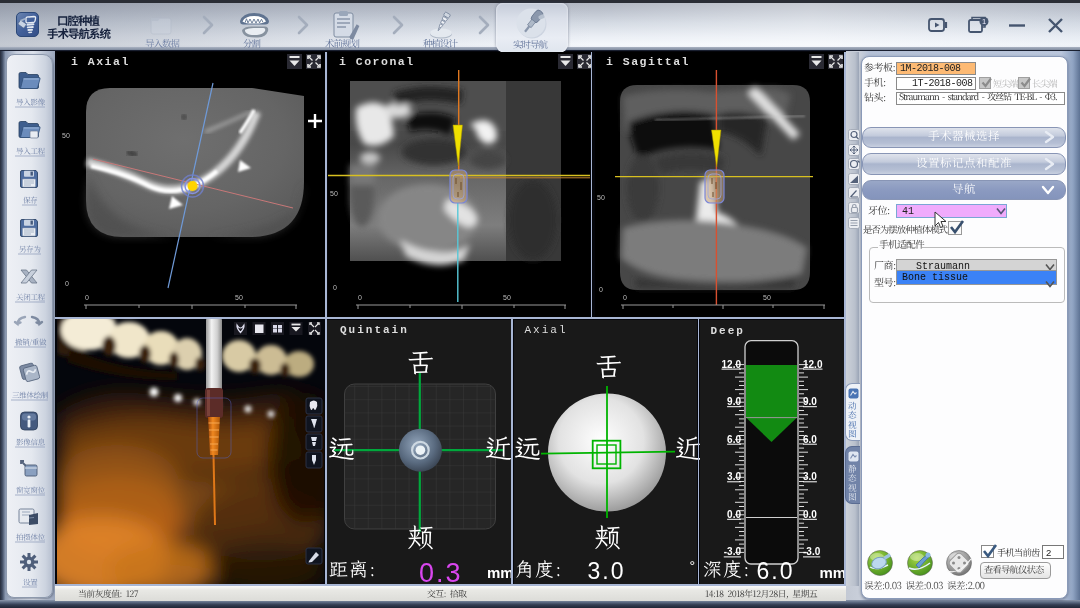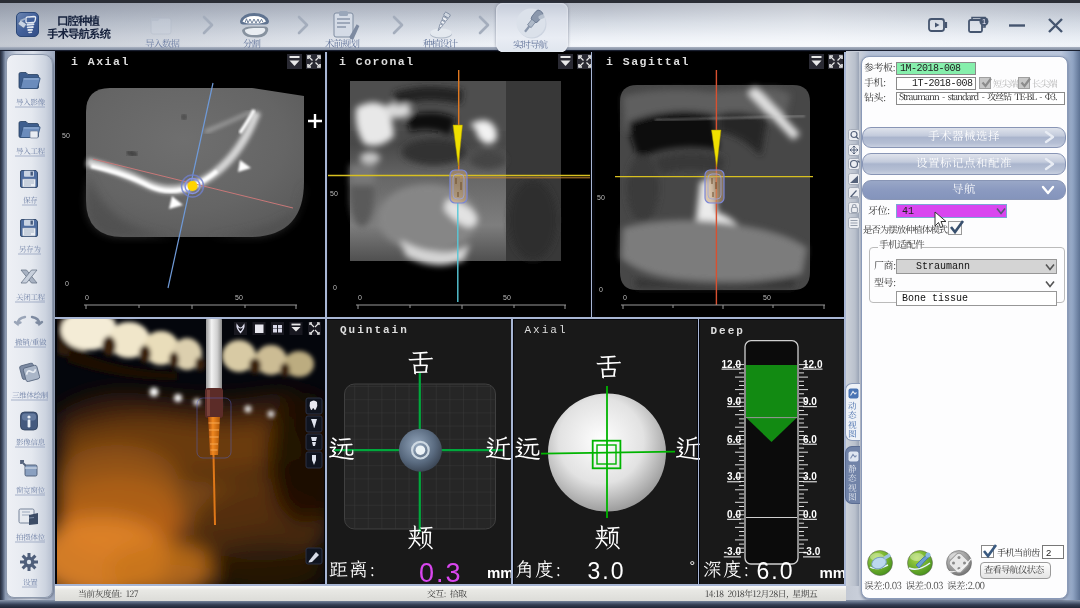--- a/index.html
+++ b/index.html
@@ -973,21 +973,21 @@
 <div class="abs" style="left:861px;top:56px;width:207px;height:543px;border-radius:8px;
 background:#fdfdfe;border:1.5px solid #8a9ab8;box-shadow:0 1px 3px rgba(50,60,85,.5)"></div>
 <svg style="position:absolute;left:864px;top:63px;overflow:visible;" width="32" height="12">
     <g fill="#333" transform="translate(0 8)">
       <use href="#q65" transform="translate(0.0 0)scale(0.1000)"></use>
       <use href="#q66" transform="translate(9.5 0)scale(0.1000)"></use>
       <use href="#q67" transform="translate(19.0 0)scale(0.1000)"></use>
       <use href="#q68" transform="translate(28.5 0)scale(0.1000)"></use>
     </g>
   </svg>
-<div class="abs" style="left:896px;top:61.5px;width:80px;height:13.5px;background:#86efac;border:1px solid #8a8a8a;
+<div class="abs" style="left:896px;top:61.5px;width:80px;height:13.5px;background:#fdba74;border:1px solid #8a8a8a;
 font-family:'Liberation Mono',monospace;font-size:10px;color:#222;line-height:12px;padding-left:3px;letter-spacing:-0.5px">1M-2018-008</div>
 <svg style="position:absolute;left:864px;top:78px;overflow:visible;" width="23" height="12">
     <g fill="#333" transform="translate(0 8)">
       <use href="#q69" transform="translate(0.0 0)scale(0.1000)"></use>
       <use href="#q70" transform="translate(9.5 0)scale(0.1000)"></use>
       <use href="#q68" transform="translate(19.0 0)scale(0.1000)"></use>
     </g>
   </svg>
 <div class="abs" style="left:896px;top:76.5px;width:80px;height:13.5px;background:#fff;border:1px solid #8a8a8a;
 font-family:'Liberation Mono',monospace;font-size:10px;color:#222;line-height:12px;padding-left:15px;letter-spacing:-0.5px">1T-2018-008</div>
@@ -1099,21 +1099,21 @@
 <svg class="abs" style="left:1040px;top:183px" width="16" height="14">
     <path d="M3 4 L8 10 L13 4" fill="none" stroke="#fff" stroke-width="2.4" stroke-linecap="round" stroke-linejoin="round"></path>
   </svg>
 <svg style="position:absolute;left:868px;top:206px;overflow:visible;" width="23" height="12">
     <g fill="#333" transform="translate(0 8)">
       <use href="#q106" transform="translate(0.0 0)scale(0.1000)"></use>
       <use href="#q51" transform="translate(9.5 0)scale(0.1000)"></use>
       <use href="#q68" transform="translate(19.0 0)scale(0.1000)"></use>
     </g>
   </svg>
-<div class="abs" style="left:896px;top:203.5px;width:111px;height:14.5px;background:#d946ef;border:1px solid #7aa6d4;
+<div class="abs" style="left:896px;top:203.5px;width:111px;height:14.5px;background:#f0abfc;border:1px solid #7aa6d4;
 font-family:'Liberation Mono',monospace;font-size:10px;color:#222;line-height:13px;padding-left:5px">41</div>
 <svg class="abs" style="left:995px;top:205px" width="12" height="12">
     <path d="M2 3.5 L6 8.5 L10 3.5" fill="none" stroke="#557" stroke-width="1.6"></path>
   </svg>
 <svg class="abs" style="left:933px;top:211px" width="14" height="20" viewBox="0 0 14 20">
 <path d="M2 1 L2 15 L5.5 11.5 L7.5 16.5 L10 15.5 L8 10.5 L13 10.5 Z" fill="#fff" stroke="#333" stroke-width="1"></path>
   </svg>
 <svg style="position:absolute;left:863px;top:224.5px;overflow:visible;" width="85" height="11">
     <g fill="#333" transform="translate(0 8)">
       <use href="#q107" transform="translate(0.0 0)scale(0.0940)"></use>
@@ -1155,21 +1155,21 @@
 <svg class="abs" style="left:1044px;top:260.5px" width="12" height="12">
     <path d="M2 3.5 L6 8.5 L10 3.5" fill="none" stroke="#555" stroke-width="1.6"></path>
   </svg>
 <svg style="position:absolute;left:874px;top:278.0px;overflow:visible;" width="23" height="12">
     <g fill="#333" transform="translate(0 8)">
       <use href="#q117" transform="translate(0.0 0)scale(0.1000)"></use>
       <use href="#q118" transform="translate(9.5 0)scale(0.1000)"></use>
       <use href="#q68" transform="translate(19.0 0)scale(0.1000)"></use>
     </g>
   </svg>
-<div class="abs" style="left:896px;top:291px;width:161px;height:14.5px;background:#ffffff;border:1px solid #979797;
+<div class="abs" style="left:896px;top:270px;width:161px;height:14.5px;background:#3b82f6;border:1px solid #979797;
 font-family:'Liberation Mono',monospace;font-size:10px;color:#111;line-height:13px;padding-left:5px">Bone tissue</div>
 <svg class="abs" style="left:1044px;top:278.0px" width="12" height="12">
     <path d="M2 3.5 L6 8.5 L10 3.5" fill="none" stroke="#555" stroke-width="1.6"></path>
   </svg>
 <svg class="abs" style="left:866px;top:549px" width="28" height="28" viewBox="0 0 28 28">
 <defs>
       <radialGradient id="sp880" cx="0.38" cy="0.3" r="0.8">
 <stop offset="0" stop-color="#a8d848"></stop>
         <stop offset="1" stop-color="#3d8a18"></stop>
       </radialGradient>

